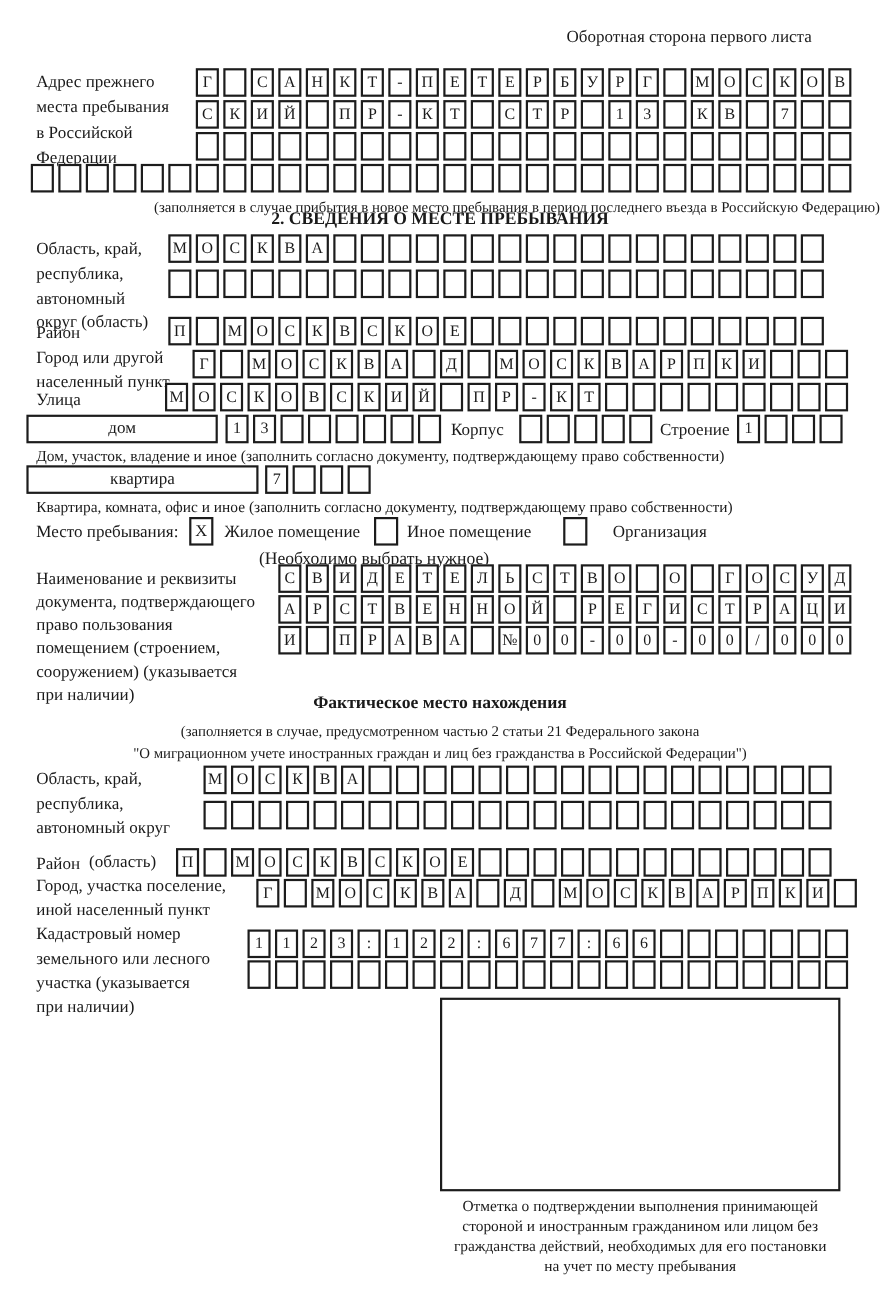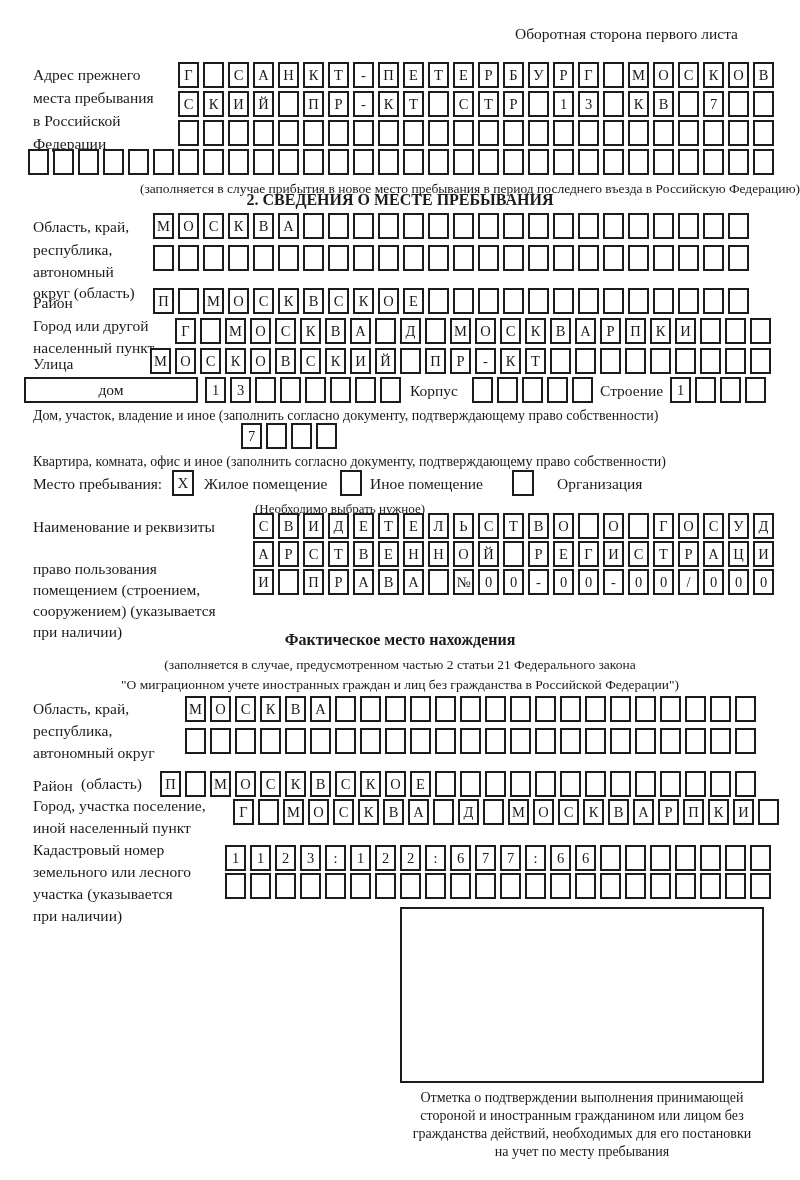--- a/index.html
+++ b/index.html
@@ -316,38 +316,40 @@
     </div>
   <div class="abs lbl" style="left:600px;top:381px;">Строение</div>
   <div class="boxrow" style="left:670px;top:377px;">
       <div class="cell">1</div>
       <div class="cell">&nbsp;</div>
       <div class="cell">&nbsp;</div>
       <div class="cell">&nbsp;</div>
     </div>
   <div class="abs small" style="left:33px;top:407px;font-size:14px;">Дом, участок, владение и иное (заполнить согласно документу, подтверждающему право собственности)</div>
 
+  <div class="labelbox" style="left:24px;top:423px;width:211px;">квартира</div>
   <div class="boxrow" style="left:241px;top:423px;">
       <div class="cell">7</div>
       <div class="cell">&nbsp;</div>
       <div class="cell">&nbsp;</div>
       <div class="cell">&nbsp;</div>
     </div>
   <div class="abs small" style="left:33px;top:453px;font-size:14px;">Квартира, комната, офис и иное (заполнить согласно документу, подтверждающему право собственности)</div>
 
   <div class="abs lbl" style="left:33px;top:474px;">Место пребывания:</div>
   <div class="cbox" style="left:172px;top:470px;">X</div>
   <div class="abs lbl" style="left:204px;top:474px;">Жилое помещение</div>
   <div class="cbox" style="left:340px;top:470px;"></div>
   <div class="abs lbl" style="left:370px;top:474px;">Иное помещение</div>
   <div class="cbox" style="left:512px;top:470px;"></div>
   <div class="abs lbl" style="left:557px;top:474px;">Организация</div>
-  <div class="abs small center" style="left:140px;top:500px;width:400px;font-size:13px;">(Необходимо выбрать нужное)</div>
+  <div class="abs small center" style="left:140px;top:500px;width:400px;font-size:16px;">(Необходимо выбрать нужное)</div>
 
   <div class="abs lbl" style="left:33px;top:517px;">Наименование и реквизиты</div>
+  <div class="abs lbl" style="left:33px;top:538px;">документа, подтверждающего</div>
   <div class="abs lbl" style="left:33px;top:559px;">право пользования</div>
   <div class="abs lbl" style="left:33px;top:580px;">помещением (строением,</div>
   <div class="abs lbl" style="left:33px;top:601px;">сооружением) (указывается</div>
   <div class="abs lbl" style="left:33px;top:622px;">при наличии)</div>
   <div class="boxrow" style="left:253px;top:513px;">
       <div class="cell">С</div>
       <div class="cell">В</div>
       <div class="cell">И</div>
       <div class="cell">Д</div>
       <div class="cell">Е</div>

